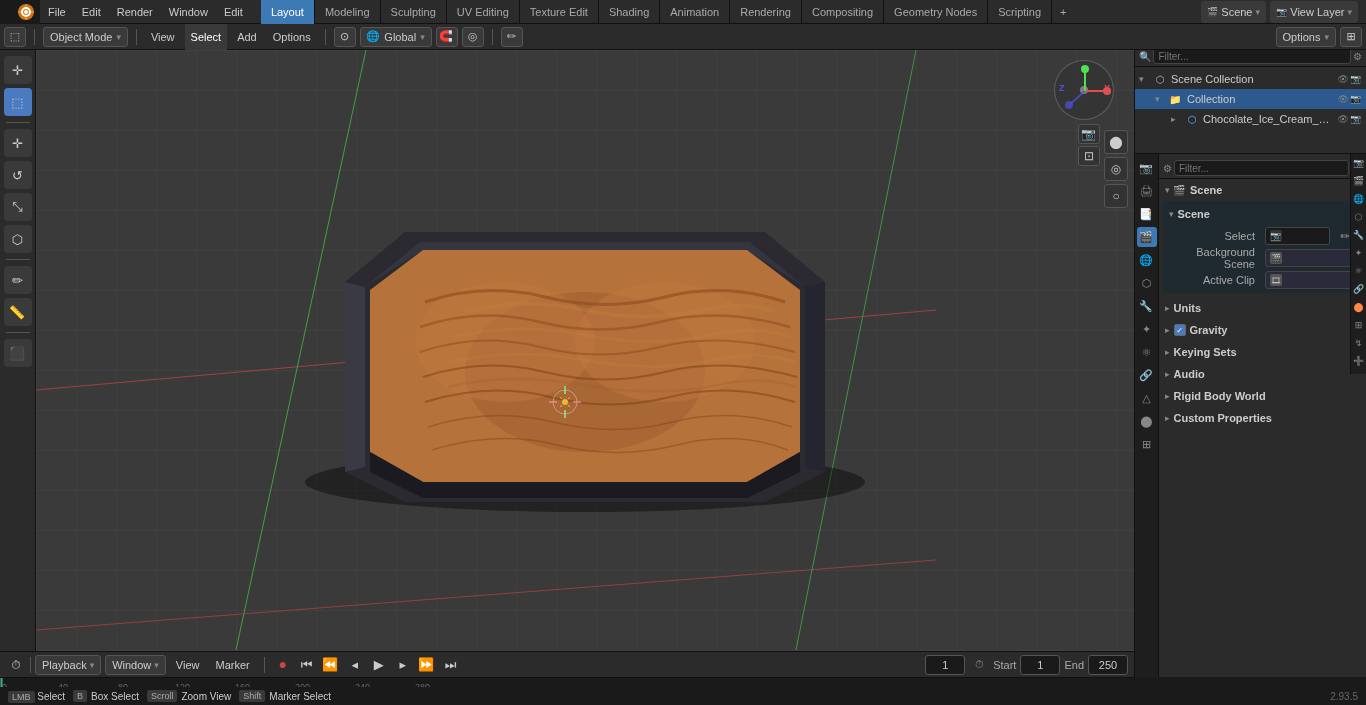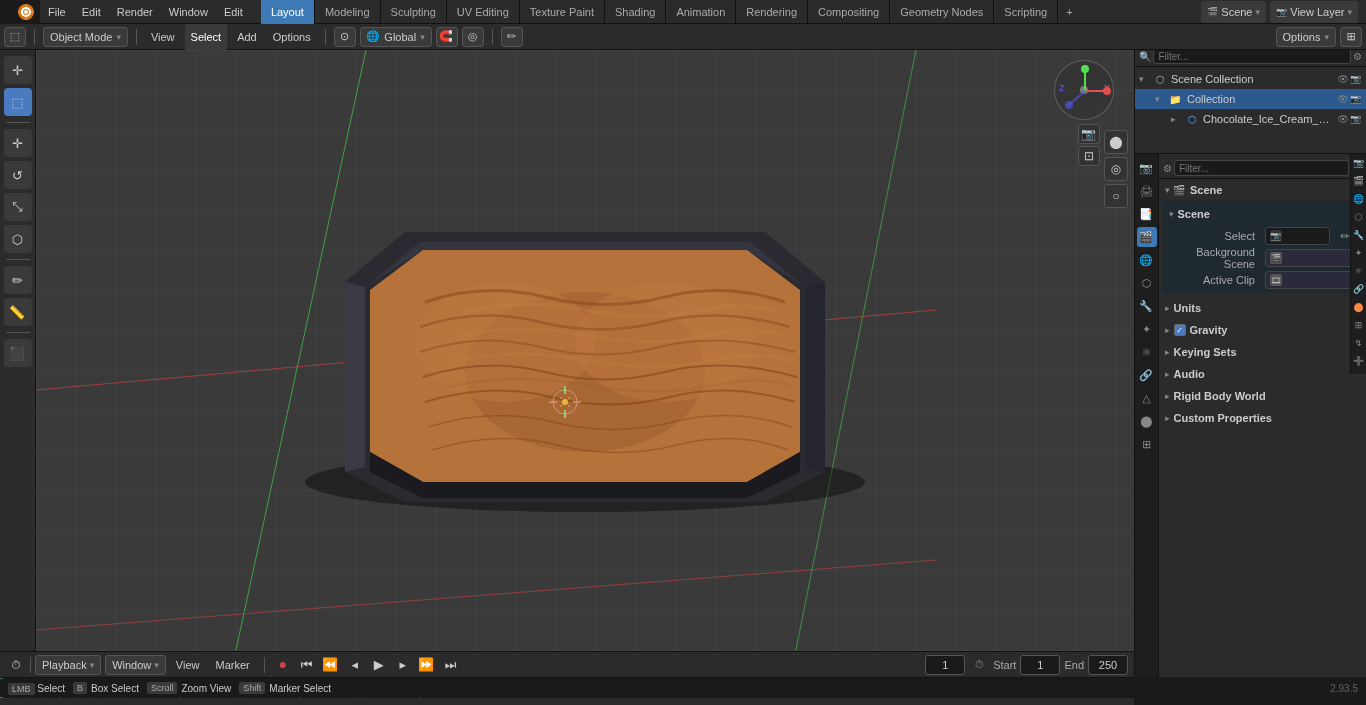--- a/index.html
+++ b/index.html
@@ -498,21 +498,21 @@
   <div class="menu-item">Edit</div>
   <div class="menu-item">Render</div>
   <div class="menu-item">Window</div>
   <div class="menu-item">Edit</div>
 
   <div class="workspace-tabs">
     <div class="workspace-tab active">Layout</div>
     <div class="workspace-tab">Modeling</div>
     <div class="workspace-tab">Sculpting</div>
     <div class="workspace-tab">UV Editing</div>
-    <div class="workspace-tab">Texture Paint</div>
+    <div class="workspace-tab">Texture Edit</div>
     <div class="workspace-tab">Shading</div>
     <div class="workspace-tab">Animation</div>
     <div class="workspace-tab">Rendering</div>
     <div class="workspace-tab">Compositing</div>
     <div class="workspace-tab">Geometry Nodes</div>
     <div class="workspace-tab">Scripting</div>
     <div class="workspace-tab-add">+</div>
   </div>
 
   <div class="menu-right">
@@ -902,21 +902,21 @@
         <line x1="75" y1="17" x2="75" y2="20" stroke="#444" stroke-width="0.5"></line>
         <line x1="90" y1="17" x2="90" y2="20" stroke="#444" stroke-width="0.5"></line>
         <line x1="105" y1="17" x2="105" y2="20" stroke="#444" stroke-width="0.5"></line>
 
         <line x1="1.5" y1="0" x2="1.5" y2="20" stroke="#4aaa88" stroke-width="2"></line>
       </svg>
     </div>
   </div>
 </div>
 
-<div class="status-bar" style="bottom:8px; height:18px; z-index:200;">
+<div class="status-bar" style="bottom:0; height:18px; z-index:200;">
   <span style="color:#ccc; font-size:10px;">
     <span style="color:#aaa; background:#3a3a3a; padding:1px 4px; border-radius:2px; font-size:9px;">LMB</span>
     <span>Select</span>
   </span>
   <span style="color:#ccc; font-size:10px; display:flex; align-items:center; gap:4px;">
     <span style="color:#aaa; background:#3a3a3a; padding:1px 4px; border-radius:2px; font-size:9px;">B</span>
     <span>Box Select</span>
   </span>
   <span style="color:#ccc; font-size:10px; display:flex; align-items:center; gap:4px;">
     <span style="color:#aaa; background:#3a3a3a; padding:1px 4px; border-radius:2px; font-size:9px;">Scroll</span>

